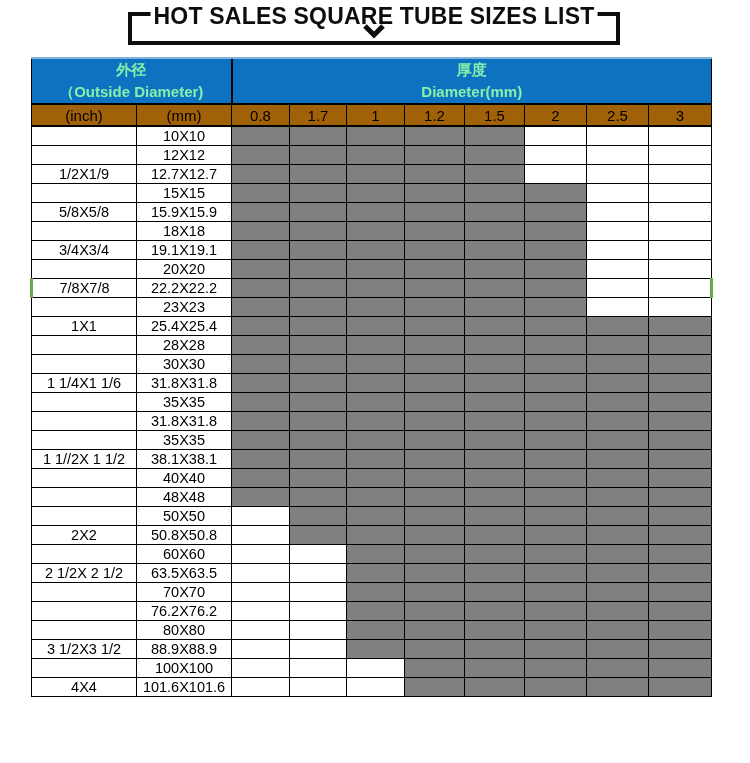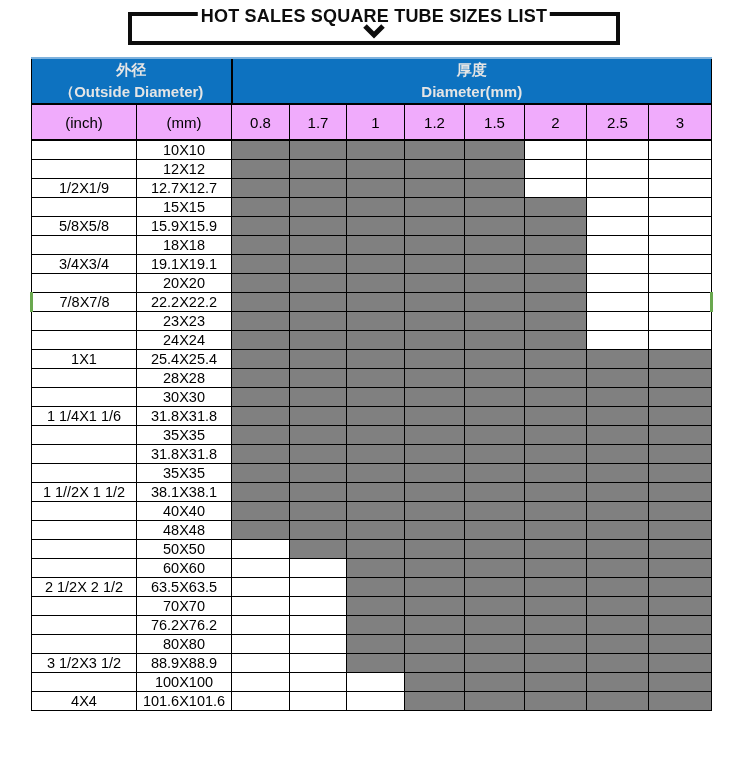--- a/index.html
+++ b/index.html
@@ -19,21 +19,21 @@
     width: 492px; height: 33px;
     border: 4px solid #0d0d0d;
   }
   .title-text {
     position: absolute;
     left: 50%; top: 0;
     transform: translate(-50%, -50%);
     background: #ffffff;
     padding: 0 3px;
     font-weight: bold;
-    font-size: 18px;
+    font-size: 23px;
     letter-spacing: 0.2px;
     white-space: nowrap;
     color: #0d0d0d;
   }
   .chevron {
     position: absolute;
     left: 50%; top: 8px;
     transform: translateX(-50%);
   }
   
@@ -46,35 +46,35 @@
   }
   th, td {
     border: 1px solid #000;
     padding: 0;
     text-align: center;
     overflow: hidden;
     white-space: nowrap;
   }
   tr.blue-row th {
     background: var(--blue, #0d72c0);
-    color: #e5e5e5;
+    color: #86efac;
     font-weight: bold;
     font-size: 15px;
     height: 46px;
     line-height: 1.45;
     border-top: 2px solid #7fb2dd;
     border-bottom: 2px solid #000;
     vertical-align: middle;
   }
   tr.blue-row th.thickness-h { border-left: 2px solid #000; }
   tr.sub-row th {
-    height: 36px;
+    height: 22px;
     font-weight: normal;
     font-size: 15px;
-    background: #f0abfc;
+    background: #a16207;
     border-bottom: 2px solid #000;
     vertical-align: middle;
   }
   tbody td {
     height: 19px;
     font-size: 14.5px;
     vertical-align: middle;
   }
   td.shaded { background: var(--gray, #808080); }
   tr.selected td:first-child { border-left: 3px solid var(--green, #6aa84f); }
@@ -242,32 +242,20 @@
         <td class="shaded"></td>
         <td class="shaded"></td>
         <td class="shaded"></td>
         <td class="shaded"></td>
         <td class="shaded"></td>
         <td class="shaded"></td>
         <td></td>
         <td></td>
       </tr>
       <tr>
-        <td></td>
-        <td>24X24</td>
-        <td class="shaded"></td>
-        <td class="shaded"></td>
-        <td class="shaded"></td>
-        <td class="shaded"></td>
-        <td class="shaded"></td>
-        <td class="shaded"></td>
-        <td></td>
-        <td></td>
-      </tr>
-      <tr>
         <td>1X1</td>
         <td>25.4X25.4</td>
         <td class="shaded"></td>
         <td class="shaded"></td>
         <td class="shaded"></td>
         <td class="shaded"></td>
         <td class="shaded"></td>
         <td class="shaded"></td>
         <td class="shaded"></td>
         <td class="shaded"></td>
@@ -376,20 +364,32 @@
         <td class="shaded"></td>
         <td class="shaded"></td>
         <td class="shaded"></td>
         <td class="shaded"></td>
         <td class="shaded"></td>
         <td class="shaded"></td>
       </tr>
       <tr>
         <td></td>
         <td>50X50</td>
+        <td></td>
+        <td class="shaded"></td>
+        <td class="shaded"></td>
+        <td class="shaded"></td>
+        <td class="shaded"></td>
+        <td class="shaded"></td>
+        <td class="shaded"></td>
+        <td class="shaded"></td>
+      </tr>
+      <tr>
+        <td>2X2</td>
+        <td>50.8X50.8</td>
         <td></td>
         <td class="shaded"></td>
         <td class="shaded"></td>
         <td class="shaded"></td>
         <td class="shaded"></td>
         <td class="shaded"></td>
         <td class="shaded"></td>
         <td class="shaded"></td>
       </tr>
       <tr>

